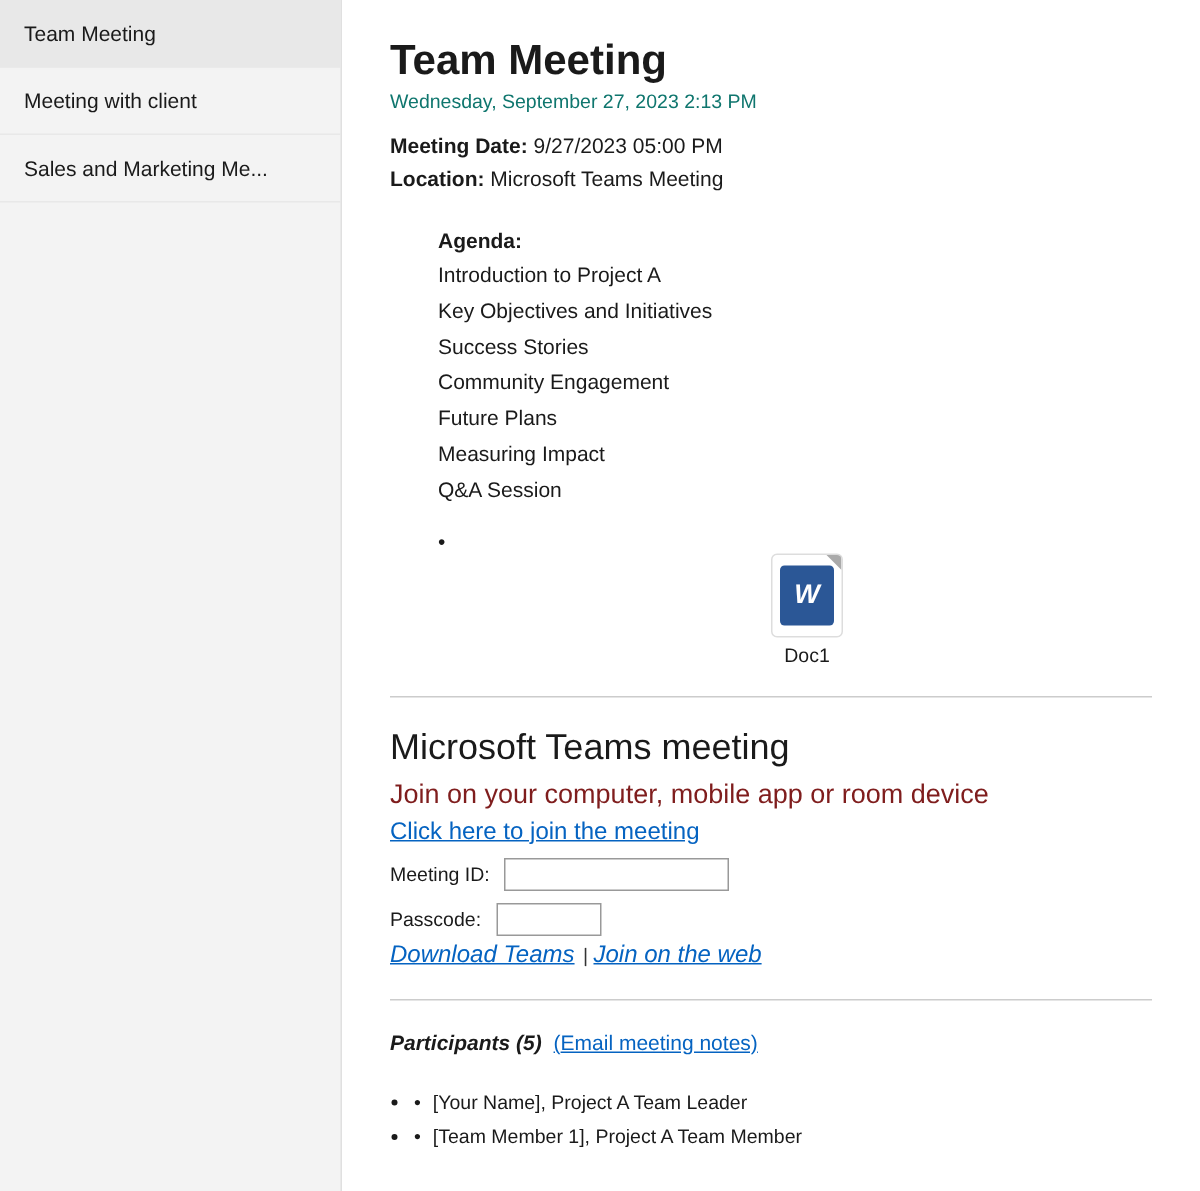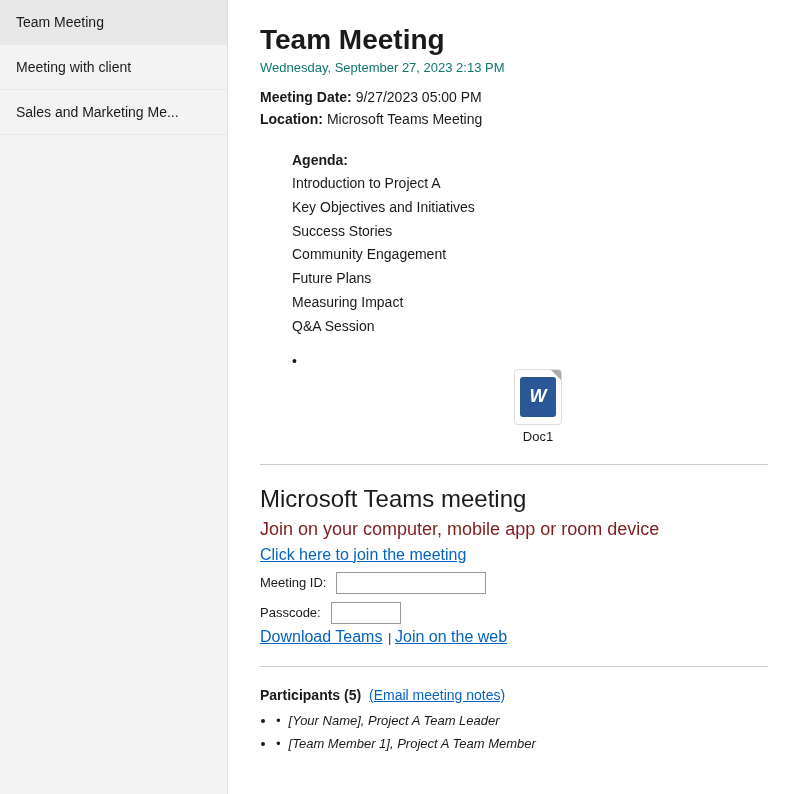--- a/index.html
+++ b/index.html
@@ -164,32 +164,34 @@
     }
     .teams-input-small {
       width: 70px;
     }
     .teams-links-row {
       margin: 4px 0;
       font-size: 13px;
     }
     .teams-links-row .teams-link {
       margin-right: 2px;
+      font-style: italic;
     }
     .separator-text {
       color: #333;
     }
 
     
     .participants-section {
       margin-top: 8px;
     }
     .participants-title {
       font-weight: 700;
       font-size: 14px;
+      font-style: italic;
     }
     .participants-link {
       color: #0563c1;
       text-decoration: underline;
       cursor: pointer;
       font-size: 14px;
       font-weight: 400;
       margin-left: 4px;
     }
     .participant-item {
@@ -289,19 +291,19 @@
     <span class="separator-text"> | </span>
     <a class="teams-link" href="#">Join on the web</a>
   </div>
 
   <hr class="divider">
 
   
   <div class="participants-section">
     <span class="participants-title">Participants (5)</span>
     <a class="participants-link" href="#">(<span>Email meeting notes)</span></a>
-    <ul class="bullet-list" style="margin-top:6px;font-style:italic;">
+    <ul class="bullet-list" style="margin-top:20px;">
       <li class="participant-item">[Your Name], Project A Team Leader</li>
       <li class="participant-item">[Team Member 1], Project A Team Member</li>
     </ul>
   </div>
 
 </div>
 
 </body></html>

